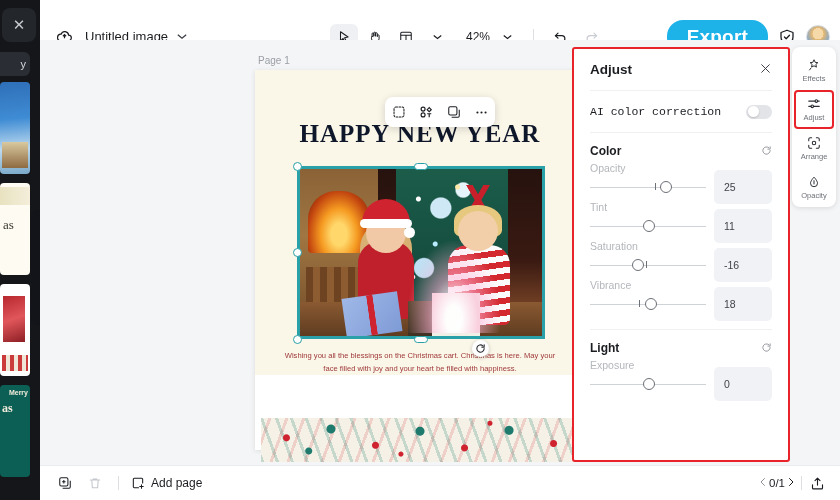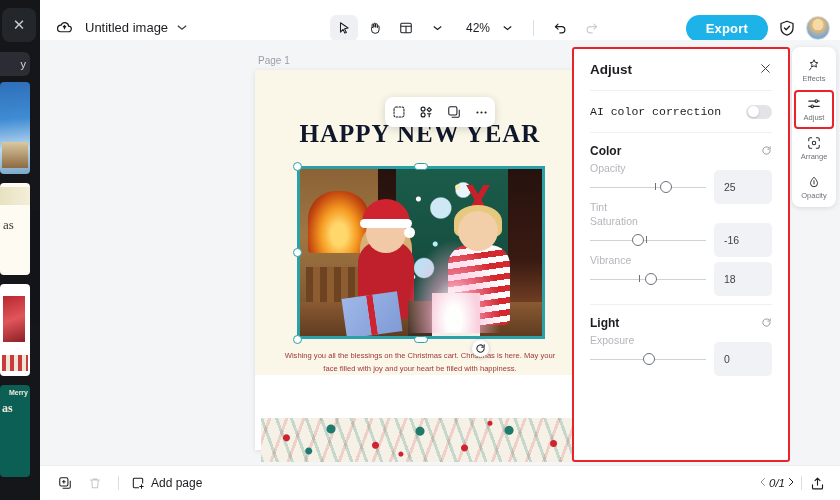--- a/index.html
+++ b/index.html
@@ -66,21 +66,21 @@
     content:"Merry"; position:absolute; right:2px; top:4px; font-size:7px;
     color:#f2eddc; font-weight:bold;
   }
   .lp-dark-blob {
     position: absolute; left: 31px; top: 210px; width: 14px; height: 115px;
     background: #121419; border-radius: 7px;
   }
 
   
   .topbar {
-    position: absolute; left: 40px; top: 8px; width: 800px; height: 40px;
+    position: absolute; left: 40px; top: 17px; width: 800px; height: 40px;
     background: #fff; border-bottom: 1px solid #ebecef;
     display: flex; align-items: center;
   }
   .cloud-icon { margin-left: 16px; color: #1b1d21; display:flex; }
   .doc-title {
     margin-left: 12px; font-size: 13px; color: #1b1d21; font-weight: 400;
   }
   .caret { margin-left: 9px; color: #3b3e44; font-size: 9px; }
 
   .tools-center {
@@ -94,21 +94,21 @@
   }
   .tool-btn.active { background: #eef0f3; }
   .zoom-val { font-size: 12px; color: #1b1d21; margin-left: 12px; }
   .divider-v { width: 1px; height: 16px; background: #dcdee2; margin: 0 9px; }
 
   .right-actions {
     position: absolute; right: 10px; top: 0; height: 40px;
     display: flex; align-items: center; gap: 10px;
   }
   .export-btn {
-    background: #1eb3e8; color: #fff; font-size: 13px; font-weight: bold;
+    background: #1eb3e8; color: #fff; font-size: 19px; font-weight: bold;
     border-radius: 16px; padding: 6px 20px; letter-spacing: .2px;
   }
   .avatar {
     width: 24px; height: 24px; border-radius: 50%;
     background: radial-gradient(circle at 50% 35%, #f5d9a8 0 30%, #e8b86f 31%, #7ba7d4 70%);
     border: 1px solid #d9dbdf;
   }
 
   
   .canvas-area {
@@ -318,21 +318,21 @@
   .bottombar {
     position: absolute; left: 40px; bottom: 0; width: 800px; height: 35px;
     background: #fff; border-top: 1px solid #ebecef;
     display: flex; align-items: center;
   }
   .bb-left { display: flex; align-items: center; gap: 8px; margin-left: 14px; }
   .bb-btn { width: 22px; height: 22px; display:flex; align-items:center; justify-content:center; color:#1b1d21; }
   .bb-btn.dim { color: #c3c6cb; }
   .bb-sep { width:1px; height:14px; background:#dcdee2; margin: 0 4px; }
   .add-page { display:flex; align-items:center; gap:6px; font-size:12px; color:#1b1d21; }
-  .bb-right { position:absolute; right: 12px; display:flex; align-items:center; gap:0;font-style:italic; }
+  .bb-right { position:absolute; right: 12px; display:flex; align-items:center; gap:0; }
   .pg-arrow { color:#8d9197; font-size:13px; }
   .pg-count { font-size:11.5px; color:#1b1d21; }
 </style>
 </head>
 <body>
 
 <div id="app">
 
   <div class="left-panel">
     <div class="lp-close">✕</div>
@@ -531,20 +531,27 @@
             <div class="slider-track"></div>
             <div class="slider-tick" style="left:56%"></div>
             <div class="slider-knob" style="left:60%"></div>
           </div>
           <div class="val-box">25</div>
         </div>
       </div>
 
       <div class="ctrl">
         <div class="ctrl-name">Tint</div>
+        <div class="ctrl-row">
+          <div class="slider">
+            <div class="slider-track"></div>
+            <div class="slider-knob" style="left:46%"></div>
+          </div>
+          <div class="val-box">11</div>
+        </div>
       </div>
 
       <div class="ctrl">
         <div class="ctrl-name">Saturation</div>
         <div class="ctrl-row">
           <div class="slider">
             <div class="slider-track"></div>
             <div class="slider-knob" style="left:36%"></div>
             <div class="slider-tick" style="left:48%"></div>
           </div>

